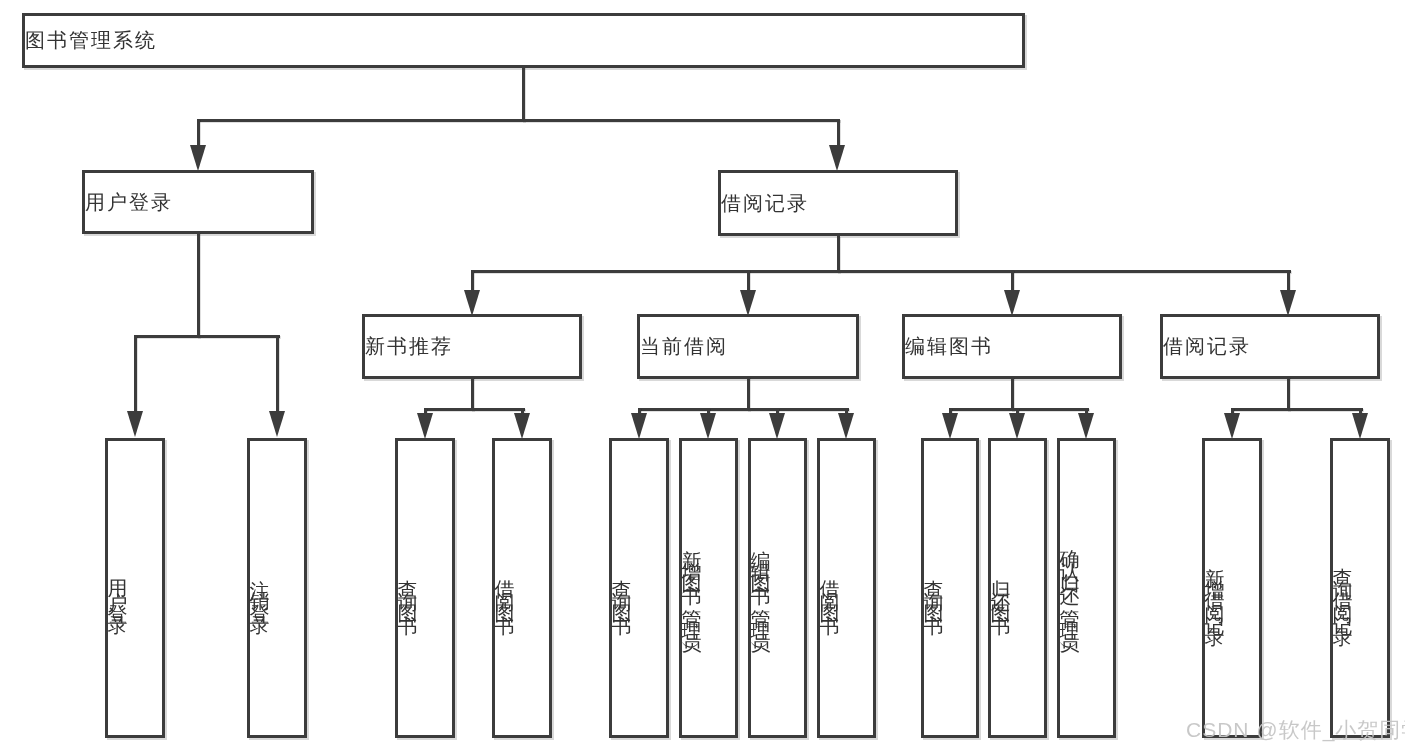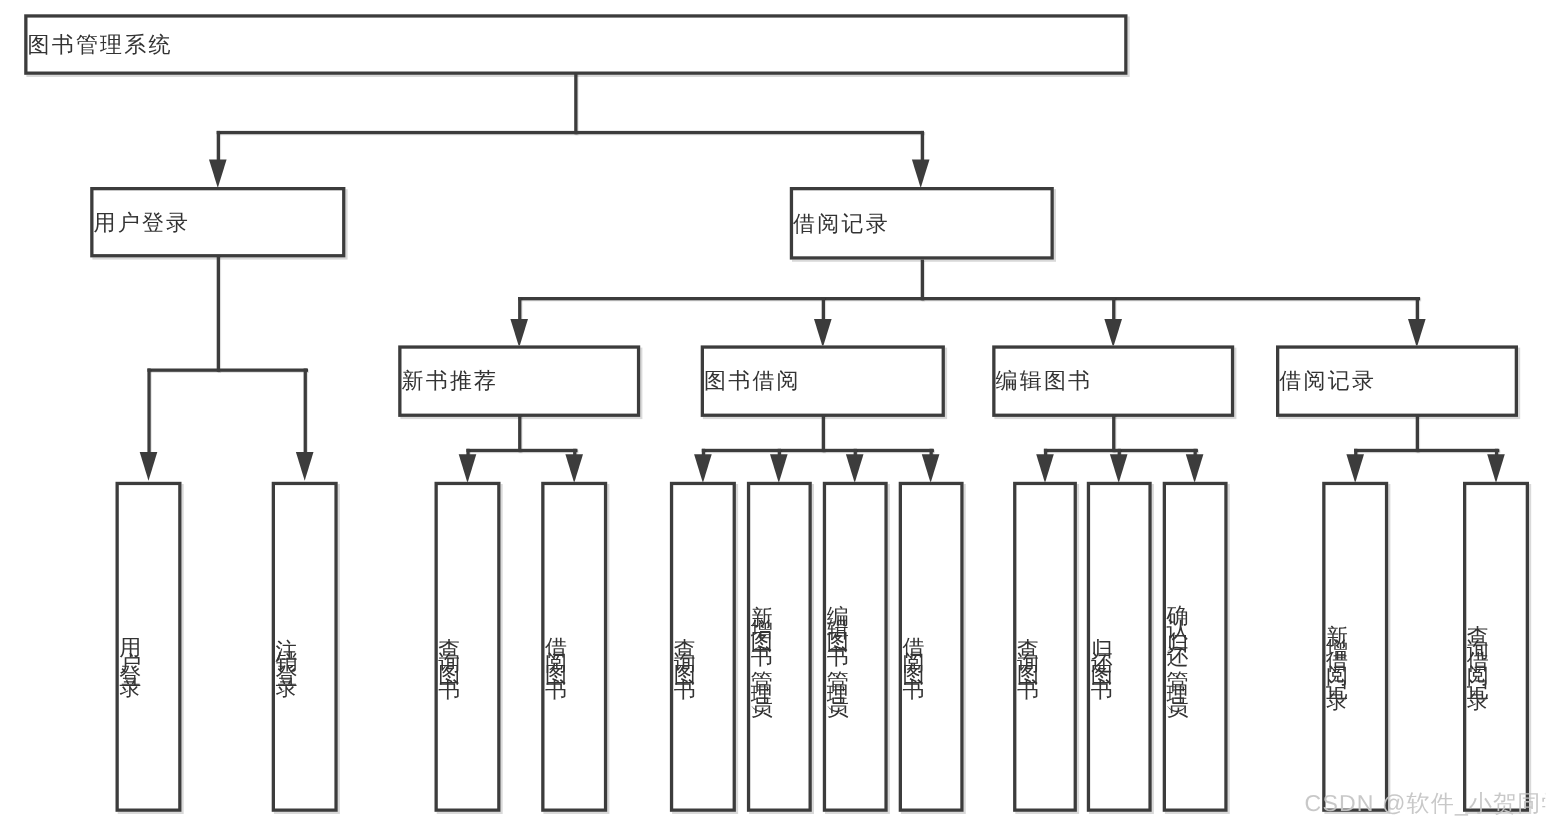--- a/index.html
+++ b/index.html
@@ -68,21 +68,21 @@
   <div class="stem" style="left:1287px;top:270px;height:21px"></div>
   <div class="arrow" style="left:464px;top:290px"></div>
   <div class="arrow" style="left:740px;top:290px"></div>
   <div class="arrow" style="left:1004px;top:290px"></div>
   <div class="arrow" style="left:1280px;top:290px"></div>
 
   <div class="box h" style="left:362px;top:314px;width:220px;height:65px">
     <span>新书推荐</span>
   </div>
   <div class="box h" style="left:637px;top:314px;width:222px;height:65px">
-    <span>图书借阅</span>
+    <span>当前借阅</span>
   </div>
   <div class="box h" style="left:902px;top:314px;width:220px;height:65px">
     <span>编辑图书</span>
   </div>
   <div class="box h" style="left:1160px;top:314px;width:220px;height:65px">
     <span>借阅记录</span>
   </div>
 
   <div class="vline" style="left:471px;top:377px;height:34px"></div>
   <div class="hline" style="left:424px;top:408px;width:101px"></div>

